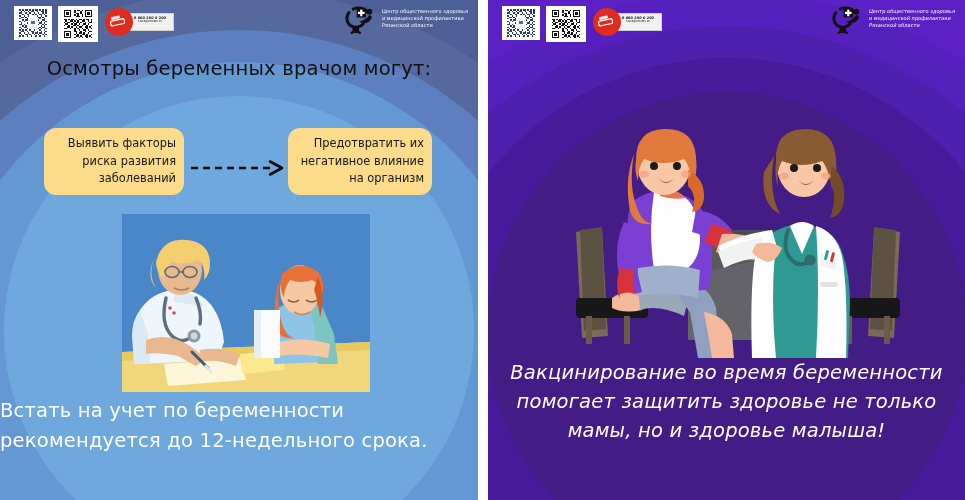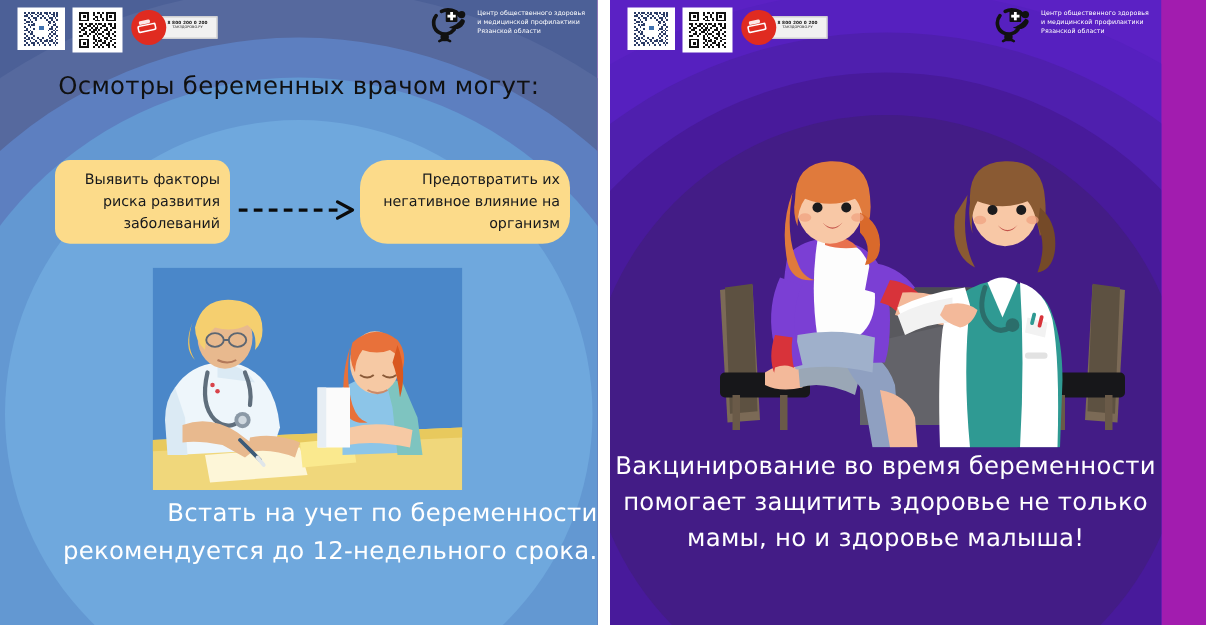--- a/index.html
+++ b/index.html
@@ -3,21 +3,21 @@
 <meta charset="utf-8">
 <style>
   html,body{margin:0;padding:0;background:#ffffff;}
   body{width:965px;height:500px;overflow:hidden;font-family:"DejaVu Sans","Liberation Sans",sans-serif;}
   .stage{position:relative;width:965px;height:500px;display:flex;background:#a21caf;}
 
   
   .panel{position:relative;height:500px;overflow:hidden;}
   .panel-left{width:478px;background:#4c6097;}
   .gap{width:10px;height:500px;background:#ffffff;}
-  .panel-right{width:441px;background:#5b21c4;}
+  .panel-right{width:477px;background:#5b21c4;font-style:italic;}
 
   
   .ring{position:absolute;border-radius:50%;left:50%;transform:translateX(-50%);}
   .L-r1{width:860px;height:860px;top:-10px;background:#56699e;}
   .L-r2{width:720px;height:720px;top:30px;background:#5d7fc0;}
   .L-r3{width:600px;height:600px;top:62px;background:#6398d2;}
   .L-r4{width:470px;height:470px;top:96px;background:#6fa8dd;}
 
   .R-r1{width:880px;height:880px;top:-8px;background:#5620bf;}
   .R-r2{width:740px;height:740px;top:26px;background:#4f1fae;}
@@ -43,25 +43,25 @@
   .brand-text div{font-size:5px;line-height:7.2px;color:#ffffff;white-space:nowrap;letter-spacing:.05px;}
   .brand-text.dark div{color:#ffffff;}
 
   
   .l-title{position:absolute;z-index:20;top:54px;left:0;width:100%;text-align:center;
            color:#101010;font-size:19.5px;line-height:30px;letter-spacing:.2px;}
   .boxes{position:absolute;z-index:20;top:128px;left:0;width:100%;height:80px;}
   .ybox{position:absolute;background:#fcdb8a;border-radius:12px;box-sizing:border-box;
         padding:7px 8px;color:#16181c;font-size:11.4px;line-height:17.5px;text-align:right;}
   .ybox1{left:44px;width:140px;}
-  .ybox2{left:288px;width:168px;border-radius:22px;}
+  .ybox2{left:288px;width:144px;}
   .arrow{position:absolute;left:190px;top:31px;width:96px;height:18px;}
 
   .l-illu{position:absolute;z-index:20;left:122px;top:214px;width:248px;height:178px;overflow:hidden;}
-  .l-bottom{position:absolute;z-index:20;top:396px;left:0;width:100%;text-align:right;
+  .l-bottom{position:absolute;z-index:20;top:396px;left:0;width:100%;text-align:left;
             color:#ffffff;font-size:19.5px;line-height:30px;letter-spacing:.2px;}
 
   
   .r-illu{position:absolute;z-index:20;left:88px;top:126px;width:324px;height:232px;overflow:hidden;}
   .r-bottom{position:absolute;z-index:20;top:358px;left:0;width:100%;text-align:center;
             color:#ffffff;font-size:19.5px;line-height:29px;letter-spacing:.2px;}
 </style>
 </head>
 <body>
 

